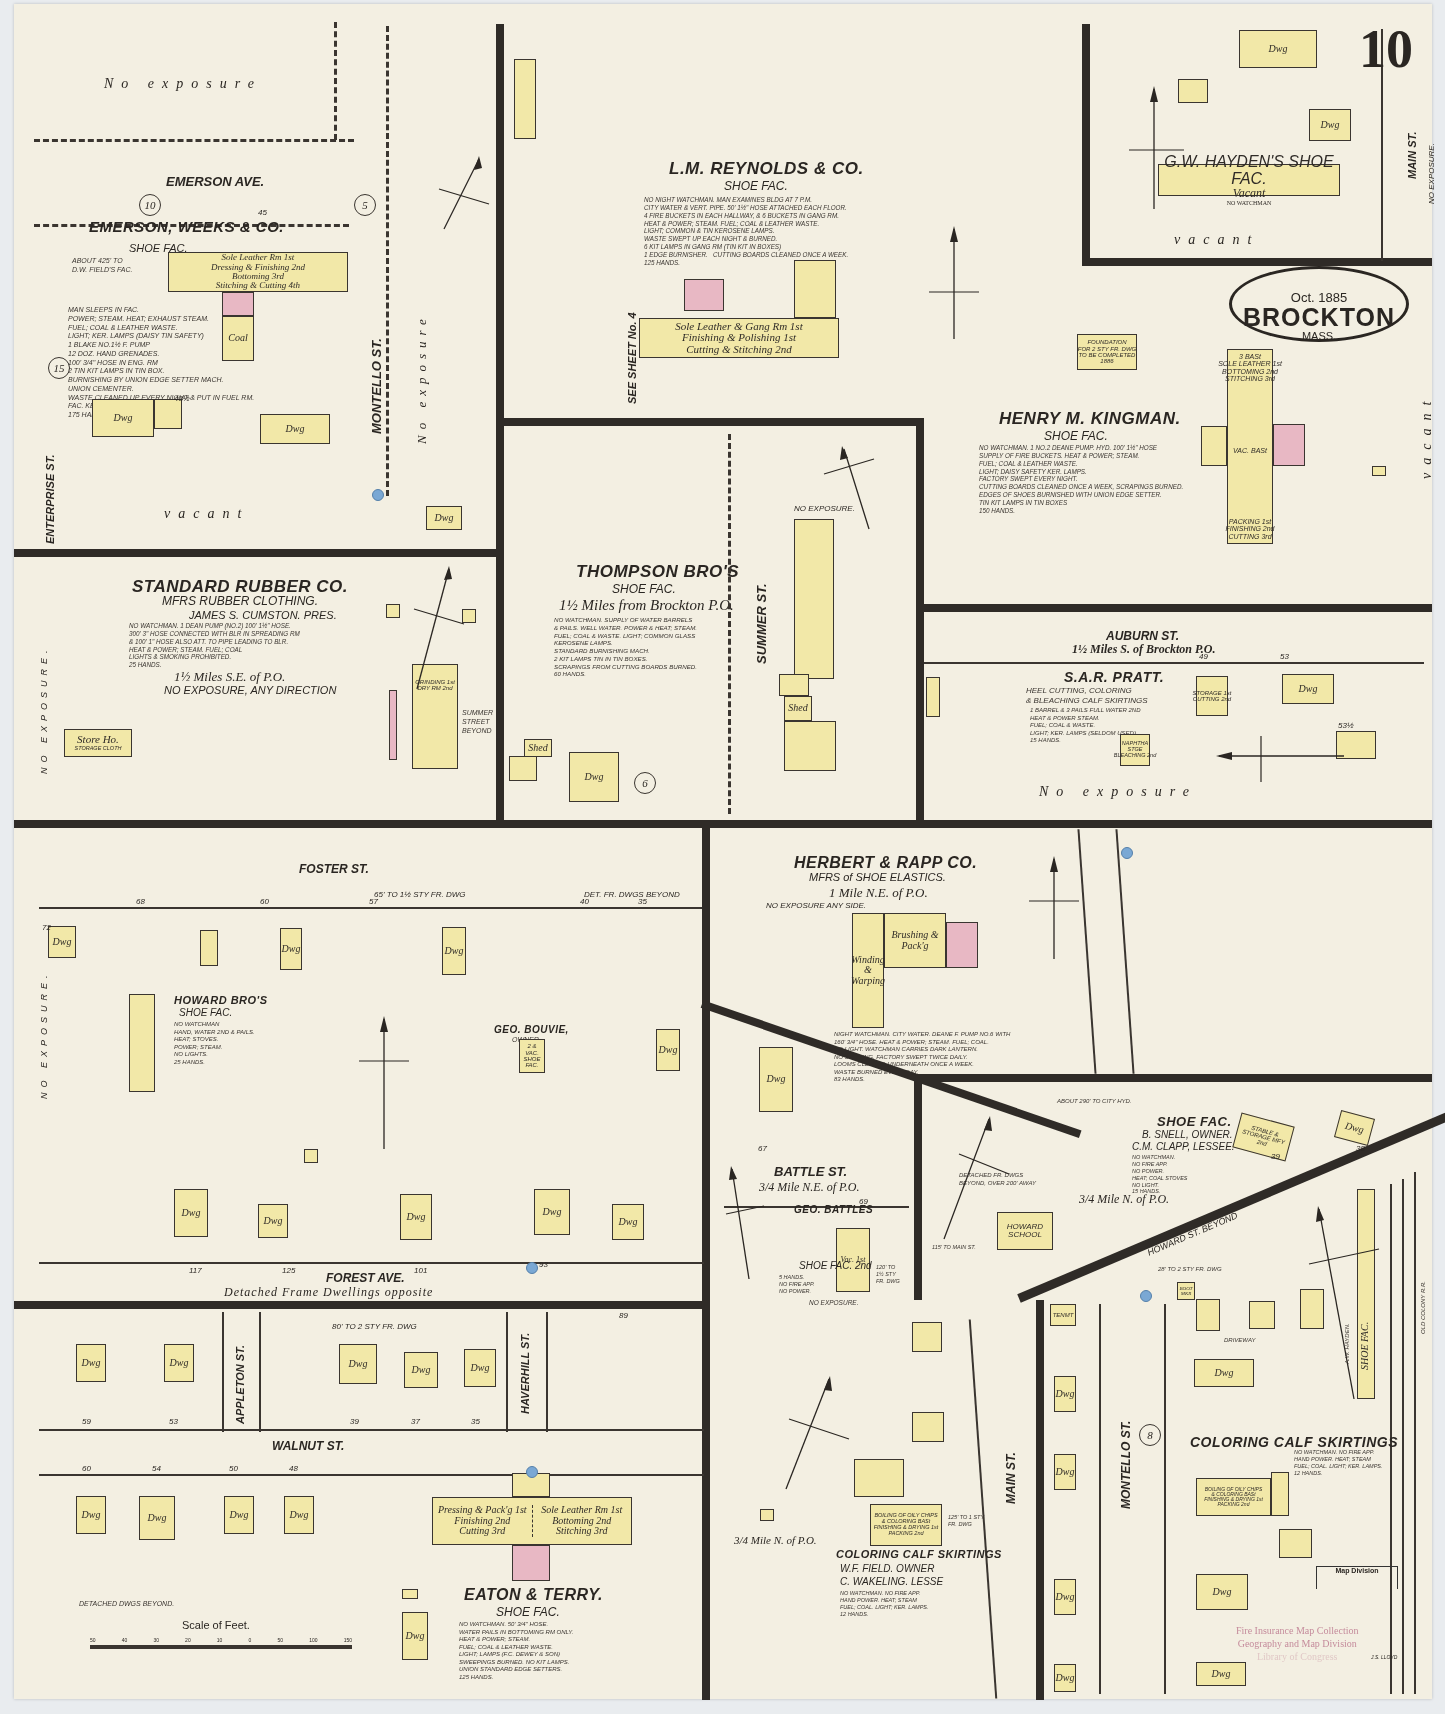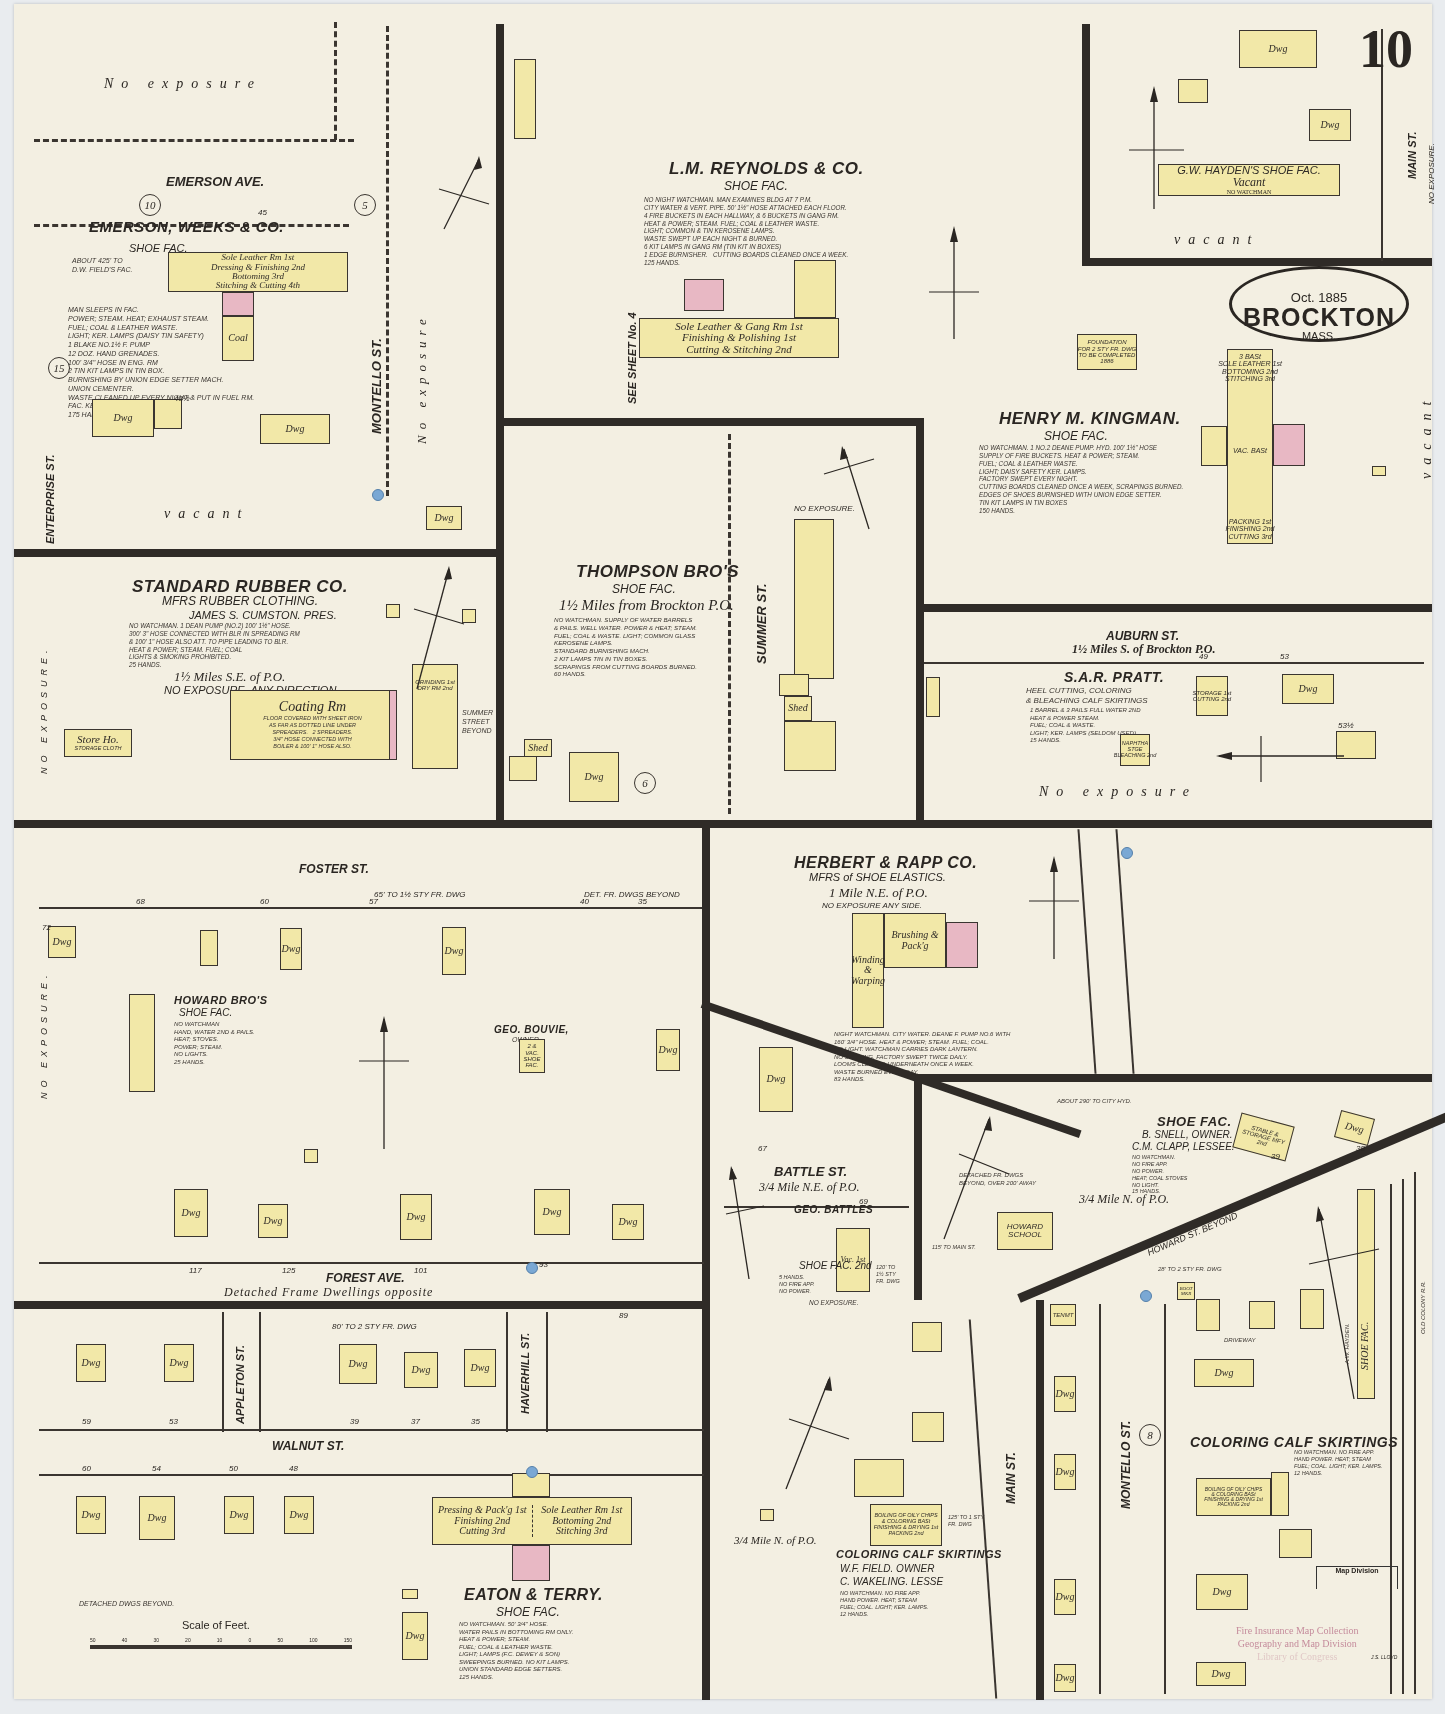--- a/index.html
+++ b/index.html
@@ -54,21 +54,21 @@
   <div class="thin-v" style="left:1367px;top:25px;height:232px;"></div>
 
   <div class="sheet-num" style="left:1345px;top:18px;">10</div>
   <div class="cartouche" style="left:1215px;top:262px;">
     <div class="d">Oct. 1885</div>
     <div class="c">BROCKTON</div>
     <div class="s">MASS.</div>
   </div>
 
   <div class="bldg" style="left:1144px;top:160px;width:182px;height:32px;flex-direction:column;font-style:normal;">
-    <span style="font-family:'Liberation Sans',sans-serif;font-style:italic;font-size:11px;">G.W. HAYDEN'S SHOE FAC.</span>
+    <span style="font-family:'Liberation Sans',sans-serif;font-style:italic;font-size:16px;">G.W. HAYDEN'S SHOE FAC.</span>
     <span style="font-size:12px;font-style:italic;">Vacant</span>
     <span style="font-size:6px;">NO WATCHMAN</span>
   </div>
   <div class="bldg" style="left:1225px;top:26px;width:78px;height:38px;">Dwg</div>
   <div class="bldg" style="left:1295px;top:105px;width:42px;height:32px;">Dwg</div>
   <div class="bldg x" style="left:1164px;top:75px;width:30px;height:24px;"></div>
   <div class="spaced" style="left:1160px;top:228px;">vacant</div>
   <div class="street-label vert" style="left:1392px;top:175px;font-size:11px;">MAIN ST.</div>
   <div class="num vert" style="left:1413px;top:200px;">NO EXPOSURE.</div>
 
@@ -163,28 +163,20 @@
   <div class="sub" style="left:148px;top:590px;font-size:12px;">MFRS RUBBER CLOTHING.</div>
   <div class="sub" style="left:175px;top:605px;font-size:11px;">JAMES S. CUMSTON. PRES.</div>
   <div class="note" style="left:115px;top:618px;font-size:6.3px;">NO WATCHMAN. 1 DEAN PUMP (NO.2) 100' 1½" HOSE.
 300' 3" HOSE CONNECTED WITH BLR IN SPREADING RM
 &amp; 100' 1" HOSE ALSO ATT. TO PIPE LEADING TO BLR.
 HEAT &amp; POWER; STEAM. FUEL; COAL
 LIGHTS &amp; SMOKING PROHIBITED.
 25 HANDS.</div>
   <div class="script" style="left:160px;top:665px;font-size:13px;">1½ Miles S.E. of P.O.</div>
   <div class="sub" style="left:150px;top:680px;font-size:11px;">NO EXPOSURE, ANY DIRECTION</div>
-  <div class="bldg" style="left:216px;top:686px;width:165px;height:70px;flex-direction:column;">
-    <span style="font-size:14px;">Coating Rm</span>
-    <span class="note" style="position:static;font-size:5.5px;">FLOOR COVERED WITH SHEET IRON
-AS FAR AS DOTTED LINE UNDER
-SPREADERS.   2 SPREADERS.
-3/4" HOSE CONNECTED WITH
-BOILER &amp; 100' 1" HOSE ALSO.</span>
-  </div>
   <div class="bldg pink" style="left:375px;top:686px;width:8px;height:70px;"></div>
   <div class="bldg" style="left:398px;top:660px;width:46px;height:105px;font-size:6px;font-family:'Liberation Sans',sans-serif;white-space:pre;align-items:flex-start;padding-top:14px;">GRINDING 1st
 DRY RM 2nd</div>
   <div class="note" style="left:448px;top:705px;">SUMMER
 STREET
 BEYOND</div>
   <div class="bldg" style="left:372px;top:600px;width:14px;height:14px;"></div>
   <div class="bldg" style="left:448px;top:605px;width:14px;height:14px;"></div>
   <div class="bldg" style="left:50px;top:725px;width:68px;height:28px;flex-direction:column;">
     <span style="font-size:11px;">Store Ho.</span>
@@ -332,21 +324,21 @@
       <span>50</span>
       <span>100</span>
       <span>150</span>
     </div>
     <div style="height:4px;background:#3a3530;margin-top:2px;"></div>
   </div>
 
   <div class="title" style="left:780px;top:850px;font-size:16px;">HERBERT &amp; RAPP CO.</div>
   <div class="sub" style="left:795px;top:867px;font-size:11px;">MFRS of SHOE ELASTICS.</div>
   <div class="script" style="left:815px;top:881px;font-size:13px;">1 Mile N.E. of P.O.</div>
-  <div class="sub" style="left:808px;top:897px;font-size:8px;text-align:center;">NO EXPOSURE ANY SIDE.</div>
+  <div class="sub" style="left:752px;top:897px;font-size:8px;text-align:center;">NO EXPOSURE ANY SIDE.</div>
   <div class="bldg" style="left:838px;top:909px;width:32px;height:115px;font-size:10px;">Winding &amp; Warping</div>
   <div class="bldg" style="left:870px;top:909px;width:62px;height:55px;font-size:10px;">Brushing &amp; Pack'g</div>
   <div class="bldg pink" style="left:932px;top:918px;width:32px;height:46px;"></div>
   <div class="note" style="left:820px;top:1027px;font-size:6px;">NIGHT WATCHMAN. CITY WATER. DEANE F. PUMP NO.6 WITH
 160' 3/4" HOSE. HEAT &amp; POWER; STEAM. FUEL; COAL.
 NO LIGHT. WATCHMAN CARRIES DARK LANTERN.
 NO SMOKING. FACTORY SWEPT TWICE DAILY.
 LOOMS CLEANED UNDERNEATH ONCE A WEEK.
 WASTE BURNED EVERY DAY.
 83 HANDS.</div>

